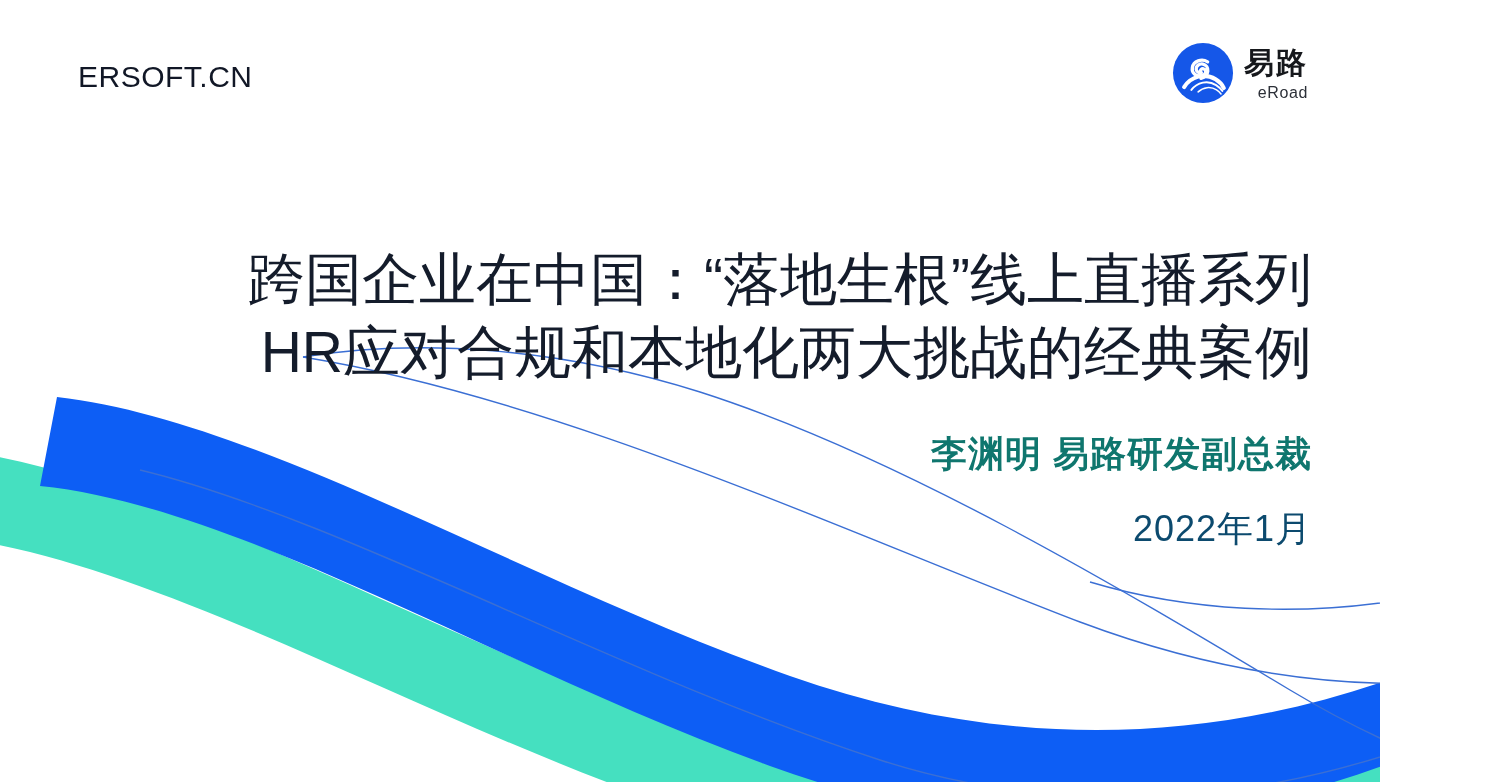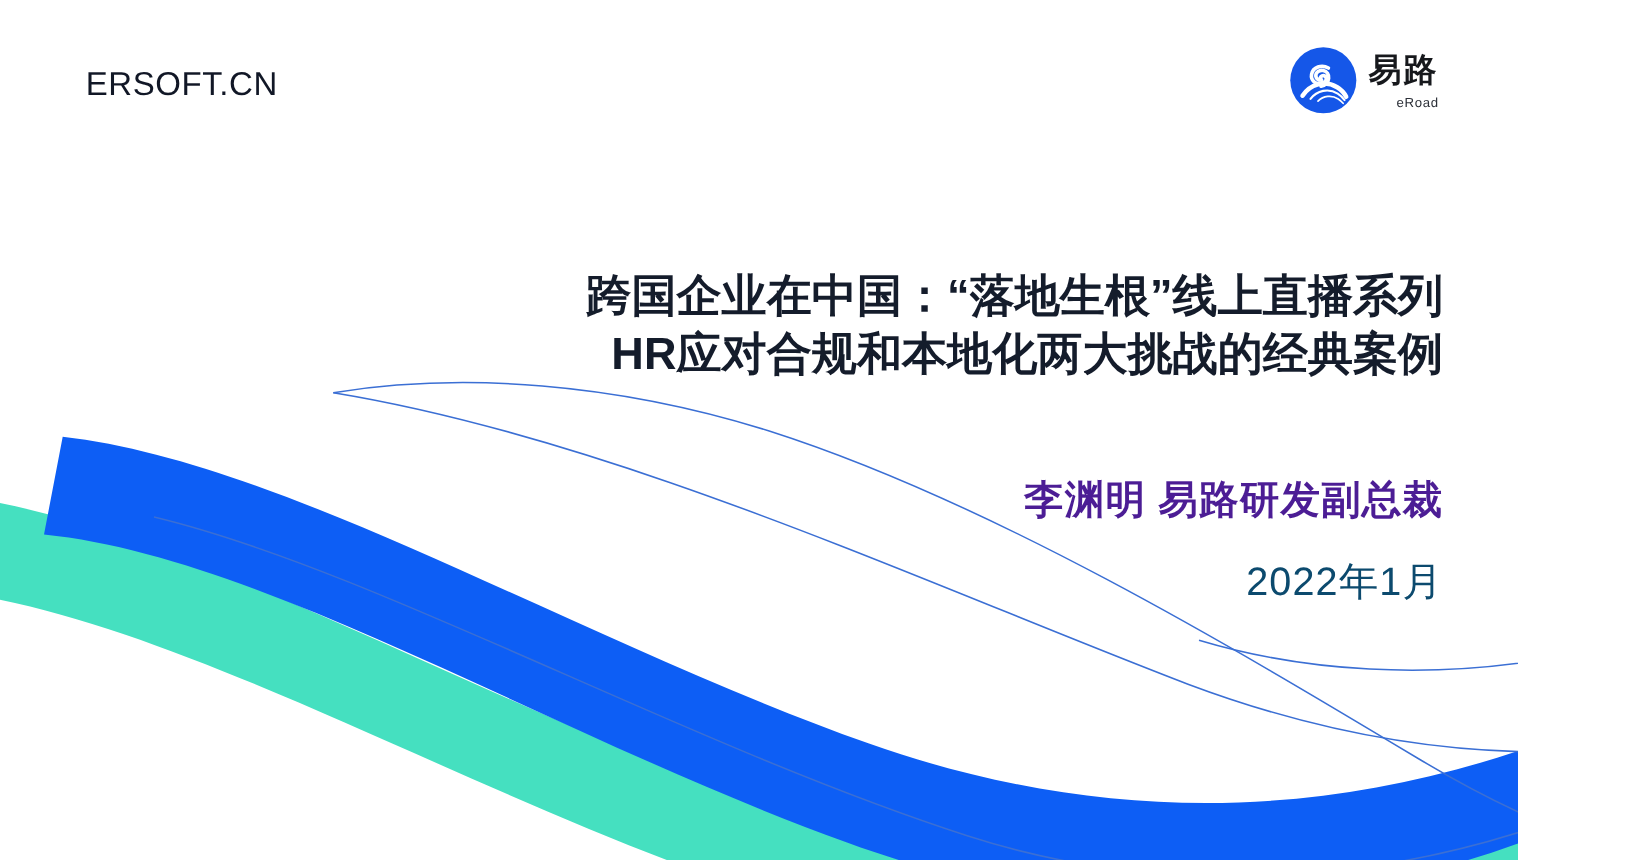--- a/index.html
+++ b/index.html
@@ -56,50 +56,50 @@
     line-height: 1;
     padding-top: 2px;
   }
   #logo-cn {
     font-size: 30px;
     font-weight: 700;
     color: #16181c;
     letter-spacing: 2px;
   }
   #logo-en {
-    font-size: 12px;
+    font-size: 16px;
     font-weight: 400;
     color: #2c3038;
     letter-spacing: 0.6px;
     margin-top: 7px;
     align-self: flex-end;
   }
   
   #title-block {
     position: absolute;
     right: 68px;
     top: 243px;
     width: 1180px;
     text-align: right;
   }
   .title-line {
-    font-size: 41px;
-    font-weight: 700;
+    font-size: 57px;
+    font-weight: 400;
     color: #141c2b;
     line-height: 1.28;
     letter-spacing: 0px;
     white-space: nowrap;
   }
   #presenter {
     position: absolute;
     right: 68px;
     top: 430px;
     font-size: 36px;
     font-weight: 700;
-    color: #4c1d95;
+    color: #0f766e;
     text-align: left;
     letter-spacing: 1px;
     white-space: nowrap;
   }
   #event-date {
     position: absolute;
     right: 68px;
     top: 505px;
     font-size: 36px;
     font-weight: 400;

